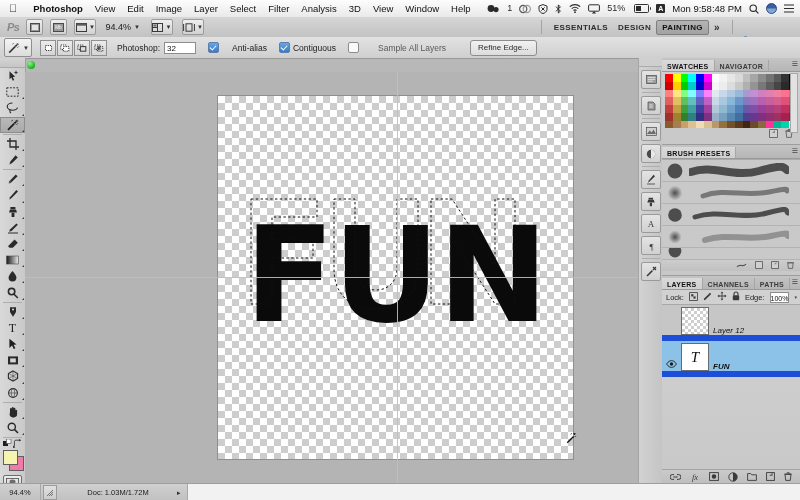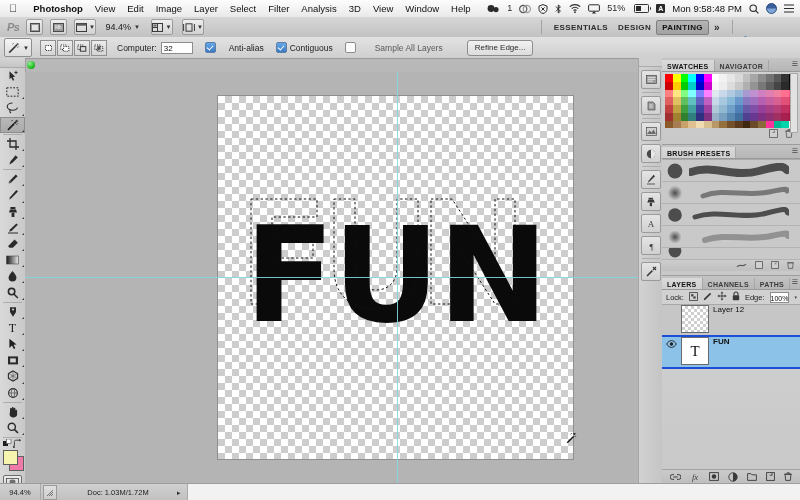--- a/index.html
+++ b/index.html
@@ -227,22 +227,23 @@
     position:absolute;right:0;top:0;width:11px;height:100%;
     background:linear-gradient(#6fb0e8,#3c7fc6);border-left:1px solid #8d8d8d;border-radius:0 2px 2px 0;
     display:flex;align-items:center;justify-content:center;color:#fff;font-size:6px;
   }
   .lminilabel{font-size:7.5px;color:#1b1b1b;white-space:nowrap;}
   .lnum{width:29px;height:11px;background:#fff;border:1px solid #8d8d8d;font-size:7px;
       line-height:11px;text-align:center;color:#111;box-sizing:border-box;}
   .lnumarr{width:7px;height:11px;display:flex;align-items:center;justify-content:center;font-size:5px;color:#444;}
   .lockrow{display:flex;align-items:center;height:14px;padding:0 4px;gap:5px;}
   .llayer{
-    height:30px;display:flex;align-items:flex-start;gap:4px;padding:0 3px;
-    border-bottom:2px solid #1d4ed8;
+    height:30px;display:flex;align-items:flex-end;gap:4px;padding:0 3px;
+    border-bottom:6px solid #1d4ed8;
+    font-style:italic;
   }
   .llayer.active{background:#8cc2e8;}
   .eyebox{width:12px;height:14px;display:flex;align-items:center;justify-content:center;}
   .thumb{
     width:26px;height:26px;border:1px solid #6b6b6b;background:#fff;
     display:flex;align-items:center;justify-content:center;font-size:15px;color:#111;
     font-family:"Liberation Serif",serif;flex:0 0 auto;
   }
   .thumb.checker{
     background-color:#fff;
@@ -443,21 +444,21 @@
       </span>
       <span class="selmode">
         <svg width="10" height="8" viewBox="0 0 10 8">
             <rect x=".8" y="1" width="5.4" height="4.6" fill="none" stroke="#3a3a3a" stroke-dasharray="1.2 1"></rect>
             <rect x="3.4" y="2.6" width="5.4" height="4.6" fill="none" stroke="#3a3a3a" stroke-dasharray="1.2 1"></rect>
             <rect x="3.4" y="2.6" width="2.8" height="3" fill="#555"></rect>
           </svg>
       </span>
     </span>
 
-    <span class="olabel">Computer:</span>
+    <span class="olabel">Photoshop:</span>
     <span class="oinput">32</span>
 
     <span class="ocheckwrap">
       <span class="ocheck"></span>
       <span class="olabel" style="margin-left:10px">Anti-alias</span>
     </span>
 
     <span class="ocheckwrap">
       <span class="ocheck"></span>
       <span class="olabel" style="margin-left:0">Contiguous</span>

